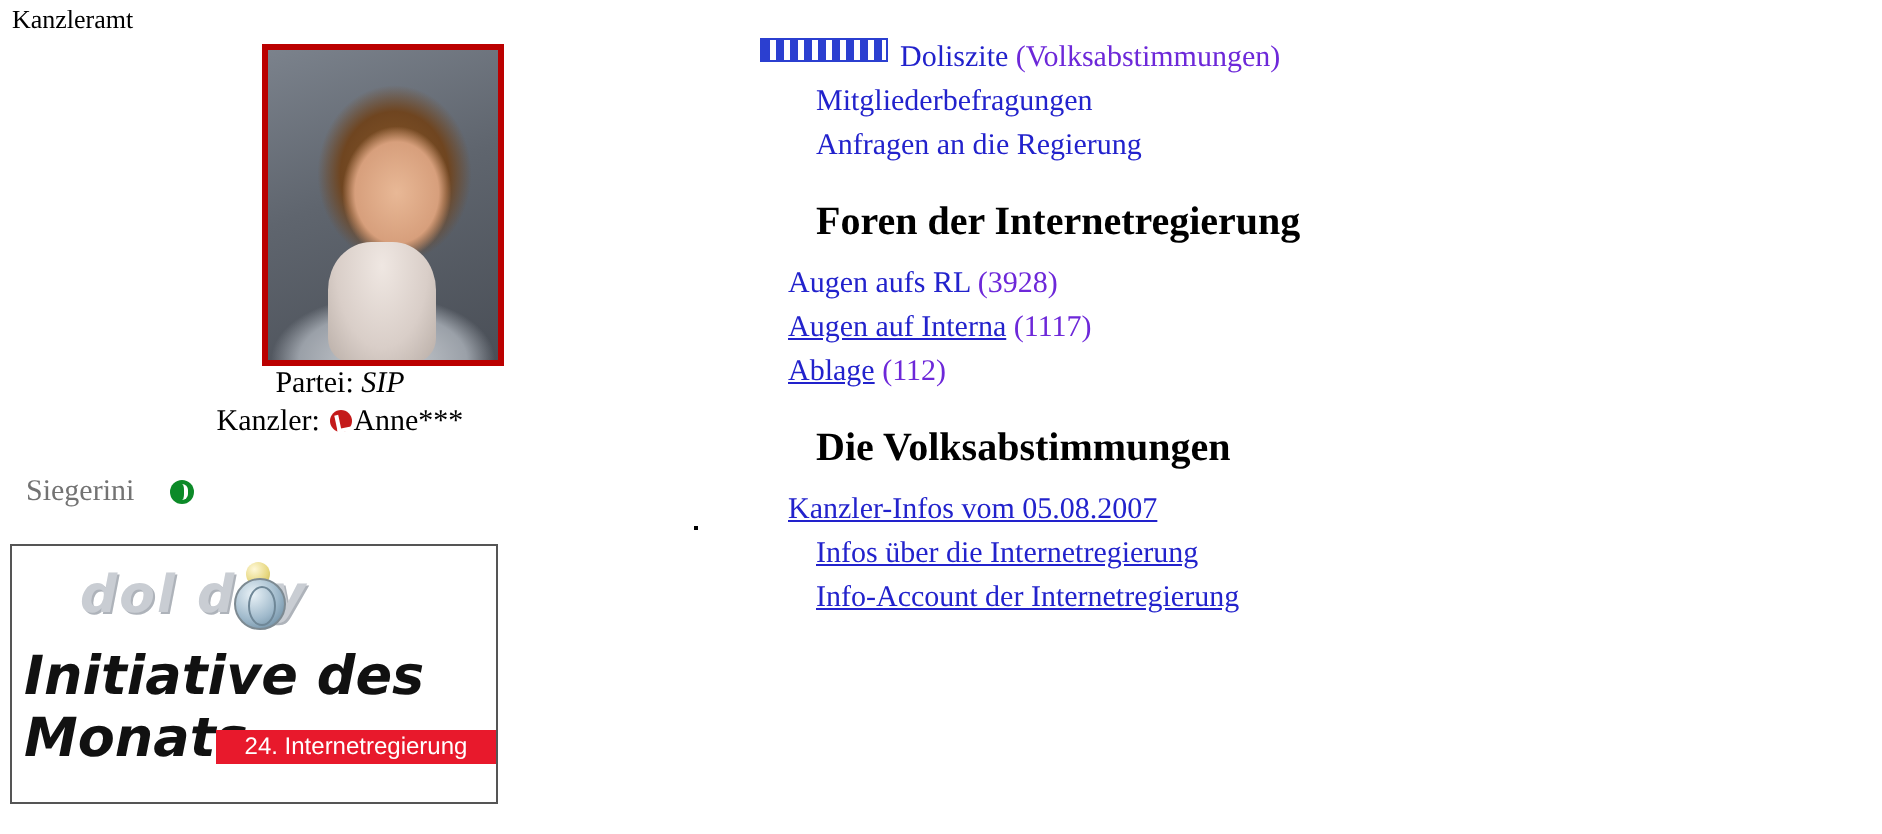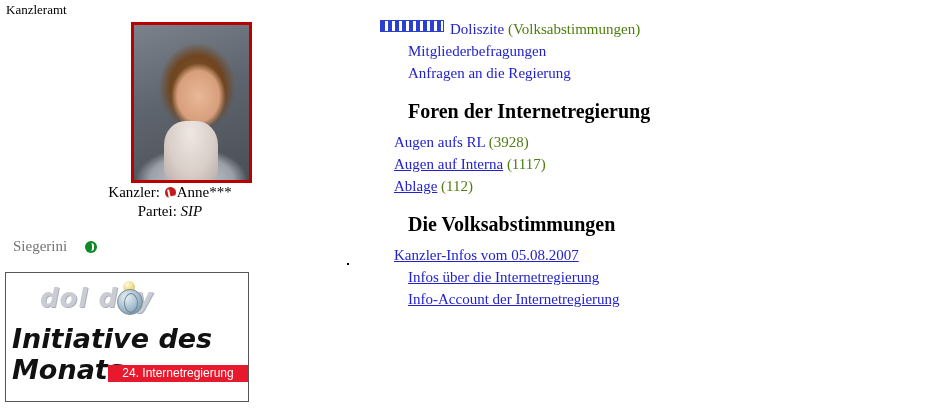--- a/index.html
+++ b/index.html
@@ -222,21 +222,21 @@
   .nav-line {
     line-height: 22px;
     white-space: nowrap;
   }
   a.link {
     color: #2222cc;
     text-decoration: none;
     cursor: pointer;
   }
   a.link.underlined { text-decoration: underline; text-align: center; }
-  .paren { color: #4d7c0f; }
+  .paren { color: #6d28d9; }
 
   .section-heading {
     font-weight: bold;
     font-size: 20px;
     color: #000000;
     margin-top: 16px;
     margin-bottom: 8px;
   }
   .indent-1 { padding-left: 8px; margin-left: 20px; }
   .indent-2 { padding-left: 14px; }
@@ -271,26 +271,26 @@
 <div id="left-column">
 
   <div id="page-title">Kanzleramt</div>
 
   <div id="kanzler-photo-frame">
     <div id="kanzler-photo"></div>
   </div>
 
   <div id="kanzler-meta">
     <div class="line">
+      <span>Partei:</span>
+      <span class="partei-value">SIP</span>
+    </div>
+    <div class="line">
       <span>Kanzler:</span>
       <span class="bullet-icon"></span><span>Anne***</span>
-    </div>
-    <div class="line">
-      <span>Partei:</span>
-      <span class="partei-value">SIP</span>
     </div>
   </div>
 
   <div id="siegerin-row">
     <span class="siegerin-label">Siegerini</span>
     <span class="award-icon"></span>
   </div>
 
   <div id="banner">
     <div id="banner-top-text">dol day</div>

